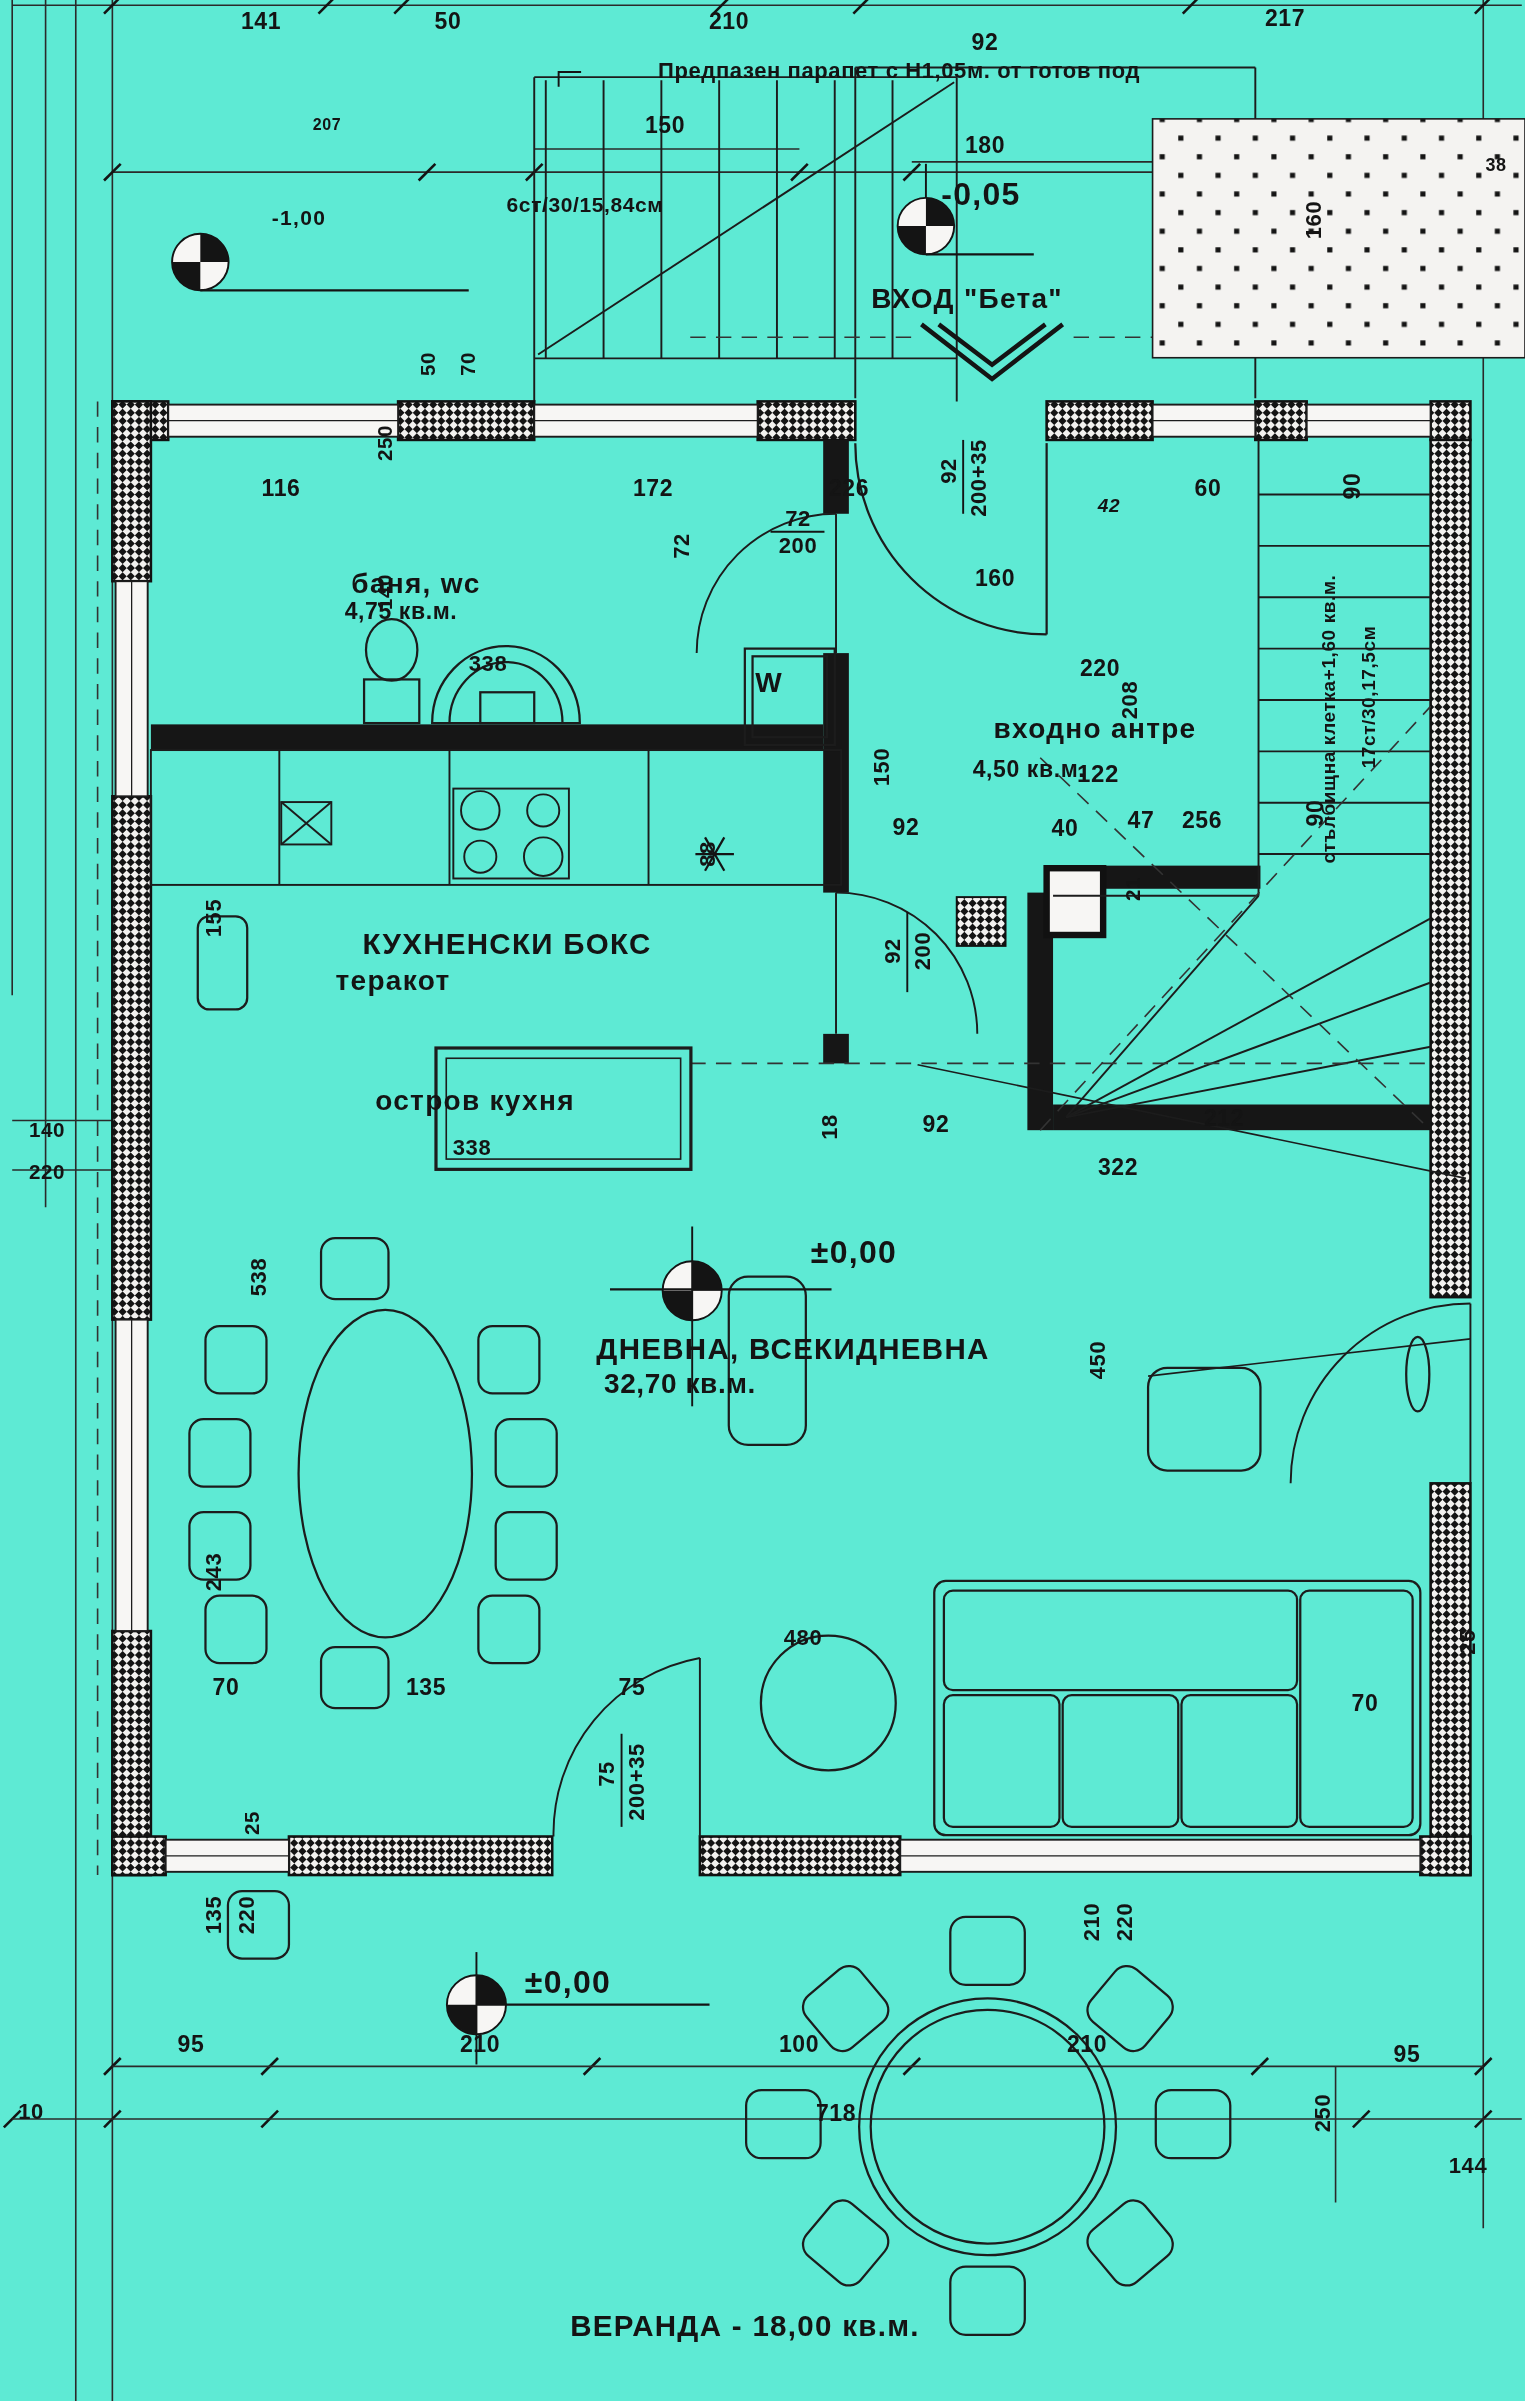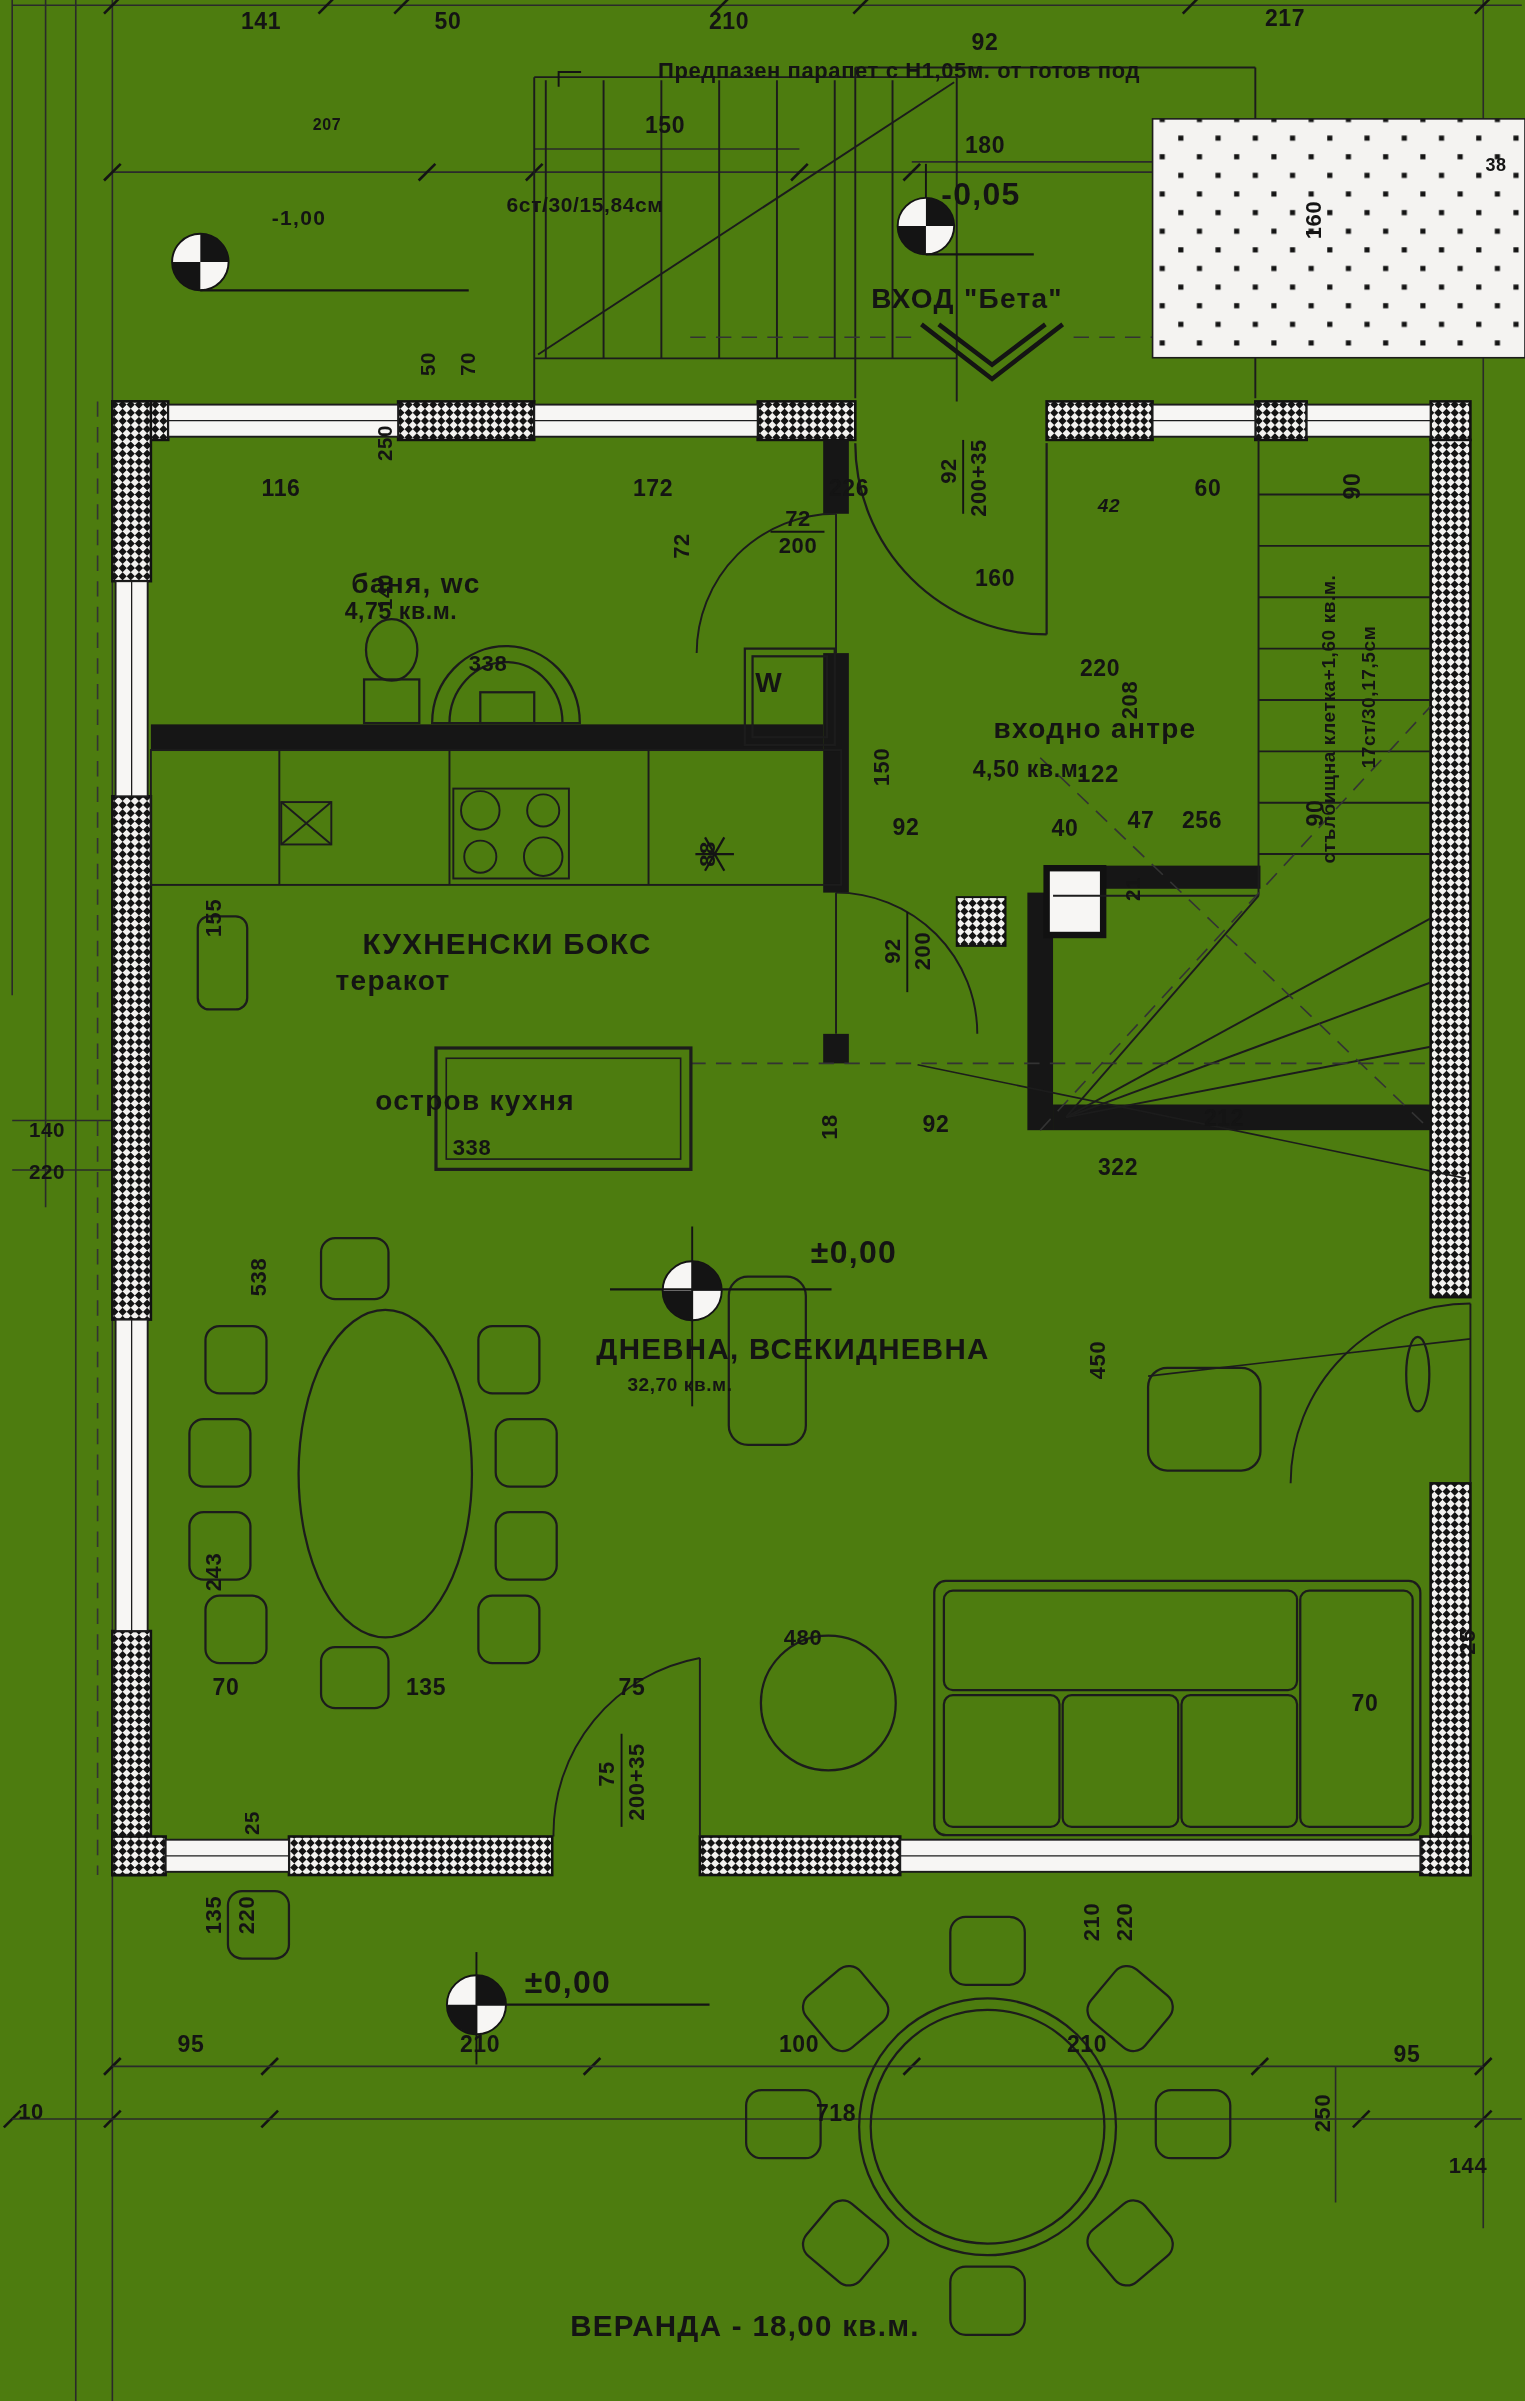--- a/index.html
+++ b/index.html
@@ -1,16 +1,16 @@
 <!DOCTYPE html>
 <html style="font-size:10.3px"><head>
 <meta charset="utf-8">
 <style>
   html,body{margin:0;padding:0;background:#e8e7e5;}
-  .stage{position:relative;width:1525px;height:2401px;background:#4d7c0f;overflow:hidden;
+  .stage{position:relative;width:1525px;height:2401px;background:#5eead4;overflow:hidden;
          font-family:"Liberation Sans", sans-serif;color:#161616;}
   svg.plan{position:absolute;left:0;top:0;}
   #labels{position:absolute;left:0;top:0;width:100%;height:100%;}
   .lbl{position:absolute;transform:translate(-50%,-50%);font-weight:bold;white-space:nowrap;
        color:#141414;letter-spacing:0.6px;line-height:1;}
   .lbl.rot{transform:translate(-50%,-50%) rotate(-90deg);}
   .lbl.big{letter-spacing:1.3px;}
 </style>
 </head>
 <body>
@@ -420,21 +420,21 @@
       <div class="lbl" style="left: 472px; top: 1148px; font-size: 22px;">338</div>
       <div class="lbl rot" style="left: 830px; top: 1127px; font-size: 22px;">18</div>
       <div class="lbl" style="left: 936px; top: 1124px; font-size: 23px;">92</div>
       <div class="lbl" style="left: 1224px; top: 1118px; font-size: 23px;">212</div>
       <div class="lbl" style="left: 1118px; top: 1167px; font-size: 23px;">322</div>
       <div class="lbl" style="left: 47px; top: 1130px; font-size: 20.6px;">140</div>
       <div class="lbl" style="left: 47px; top: 1172px; font-size: 20.6px;">220</div>
       <div class="lbl rot" style="left: 259px; top: 1277px; font-size: 22px;">538</div>
       <div class="lbl big" style="left: 854px; top: 1252px; font-size: 32px;">±0,00</div>
       <div class="lbl big" style="left: 793px; top: 1349px; font-size: 29.5px;">ДНЕВНА, ВСЕКИДНЕВНА</div>
-      <div class="lbl" style="left: 680px; top: 1384px; font-size: 19px;">32,70 кв.м.</div>
+      <div class="lbl" style="left: 680px; top: 1384px; font-size: 28px;">32,70 кв.м.</div>
       <div class="lbl rot" style="left: 1098px; top: 1360px; font-size: 22px;">450</div>
       <div class="lbl rot" style="left: 214px; top: 1572px; font-size: 22px;">243</div>
       <div class="lbl" style="left: 803px; top: 1638px; font-size: 22px;">480</div>
       <div class="lbl rot" style="left: 1468px; top: 1642px; font-size: 22px;">25</div>
       <div class="lbl" style="left: 226px; top: 1687px; font-size: 23px;">70</div>
       <div class="lbl" style="left: 426px; top: 1687px; font-size: 23px;">135</div>
       <div class="lbl" style="left: 632px; top: 1687px; font-size: 23px;">75</div>
       <div class="lbl" style="left: 1365px; top: 1703px; font-size: 23px;">70</div>
       <div class="lbl rot" style="left: 607px; top: 1774px; font-size: 22px;">75</div>
       <div class="lbl rot" style="left: 637px; top: 1782px; font-size: 22px;">200+35</div>

